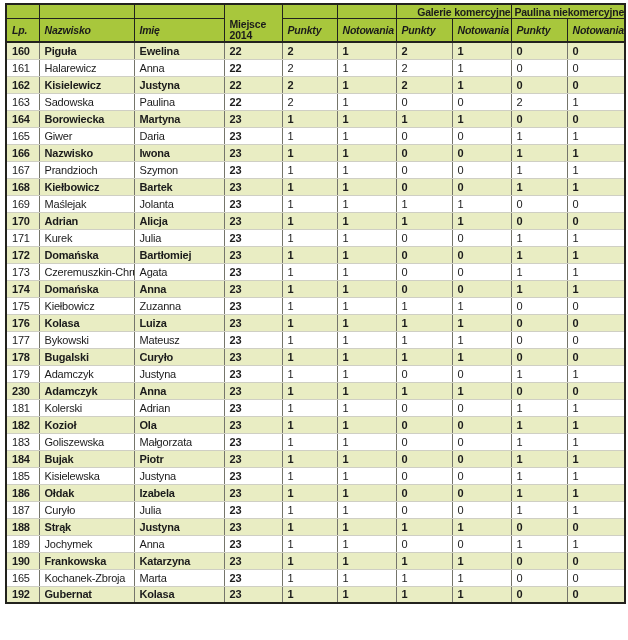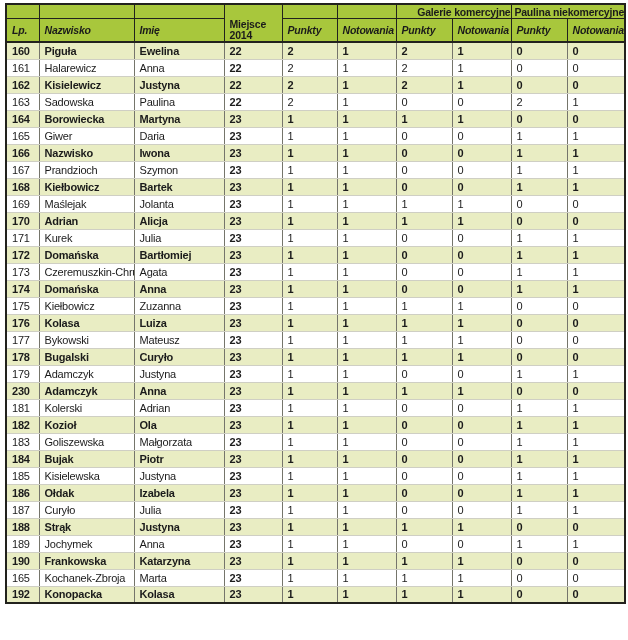--- a/index.html
+++ b/index.html
@@ -486,21 +486,21 @@
           <td class="miejsce">23</td>
           <td>1</td>
           <td>1</td>
           <td>1</td>
           <td>1</td>
           <td>0</td>
           <td>0</td>
         </tr>
         <tr class="shaded">
           <td>192</td>
-          <td>Konopacka</td>
+          <td>Gubernat</td>
           <td>Kolasa</td>
           <td class="miejsce">23</td>
           <td>1</td>
           <td>1</td>
           <td>1</td>
           <td>1</td>
           <td>0</td>
           <td>0</td>
         </tr>
       </tbody>

